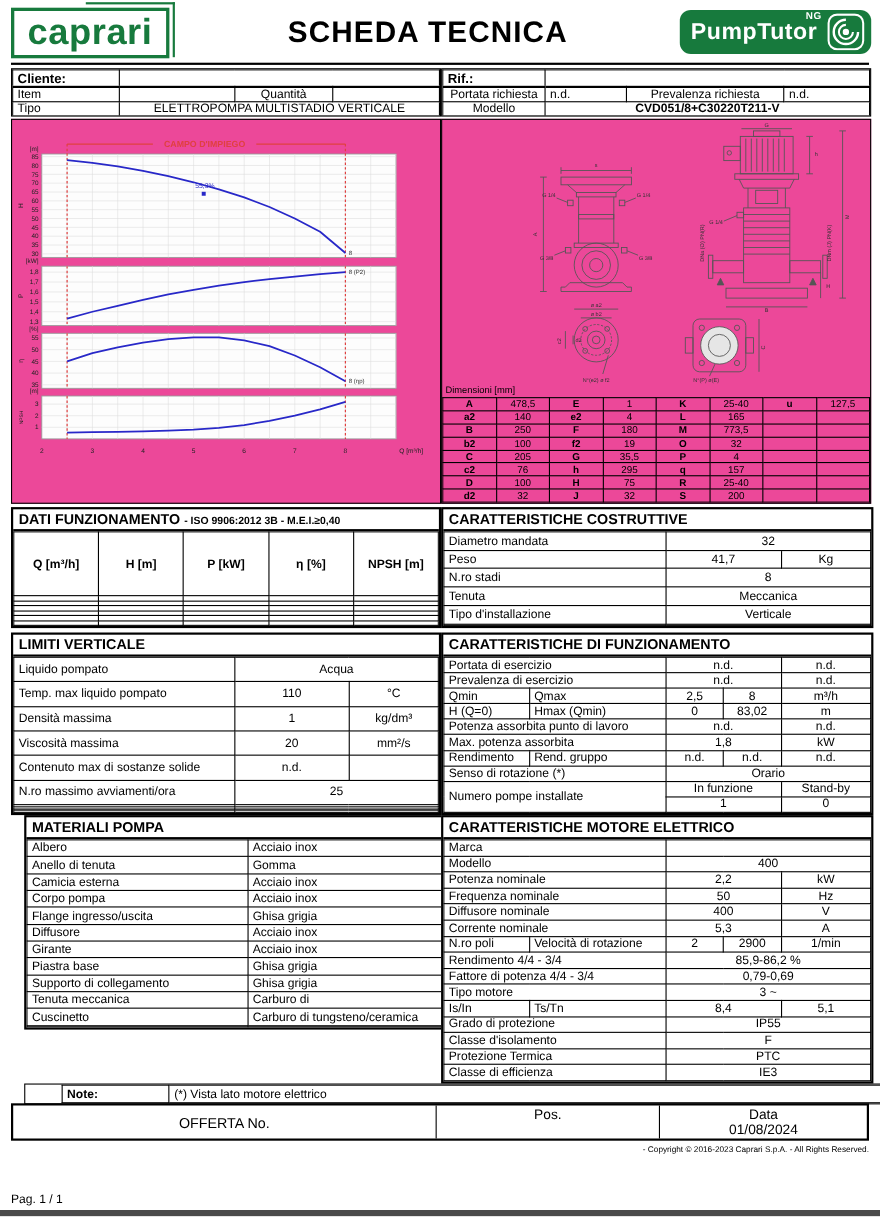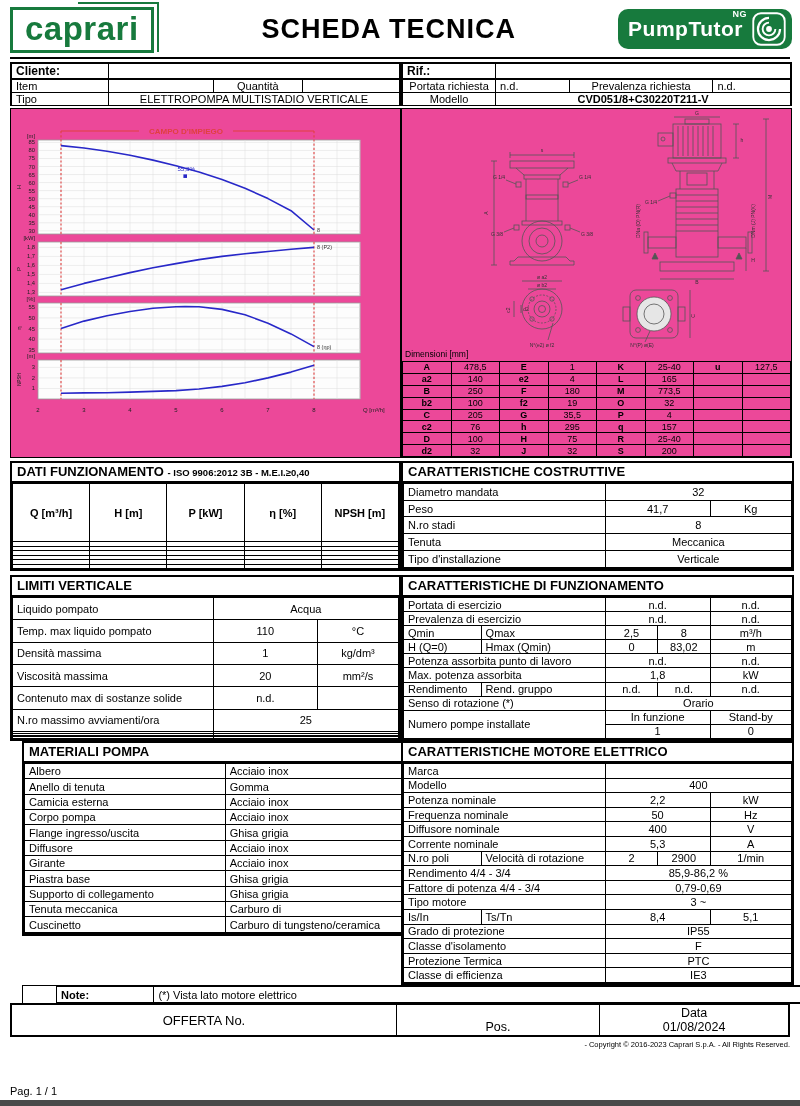--- a/index.html
+++ b/index.html
@@ -45,21 +45,21 @@
   #dim-caption{position:absolute;left:3px;top:240px;font-size:8.5px;color:#000;}
   #dims{position:absolute;left:0;right:0;top:252px;bottom:0;}
   #dims td{font-size:9px;padding:0 1px;}
 
   
   #note-box{border:1px solid #000;}
   #offerta{position:absolute;left:10px;top:1003px;width:780px;height:34px;border:2px solid #000;display:flex;box-sizing:border-box;}
   #offerta .cell{border-right:1px solid #000;box-sizing:border-box;overflow:hidden;}
   #offerta .cell:last-child{border-right:none;}
   .off-label{display:flex;align-items:center;justify-content:center;font-size:13px;width:49.6%;}
-  .off-pos{width:26.2%;text-align:center;font-size:12.5px;padding-top:15px;}
+  .off-pos{width:26.2%;text-align:center;font-size:12.5px;padding-top:1px;}
   .off-data{width:24.2%;text-align:center;font-size:12.5px;padding-top:1px;line-height:14px;}
 
   #copyright{position:absolute;right:10px;top:1040px;font-size:7.5px;color:#000;}
   #pag{position:absolute;left:10px;top:1085px;font-size:11px;}
   #bottombar{position:absolute;left:0;right:0;bottom:0;height:6px;background:#4a4a4a;}
 </style>
 </head>
 <body>
 
 <div id="page">

